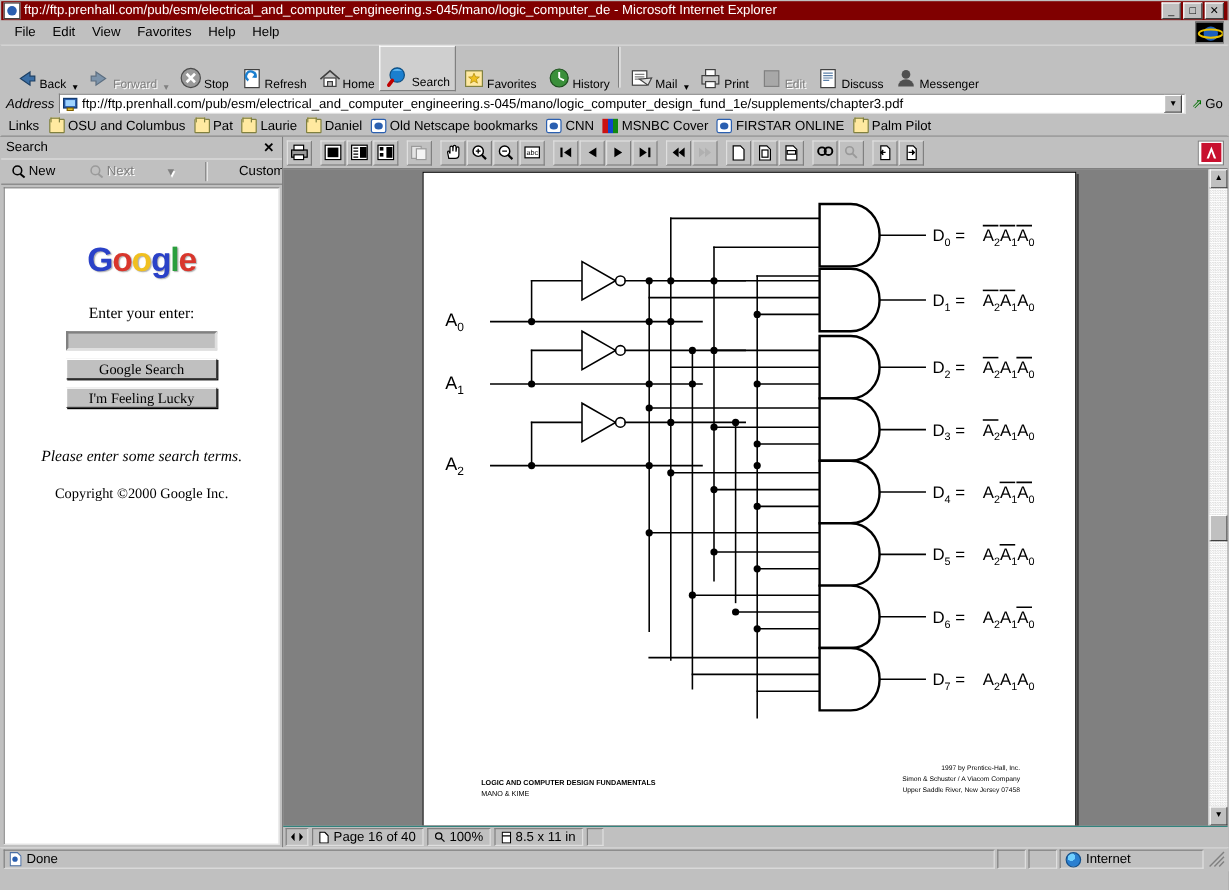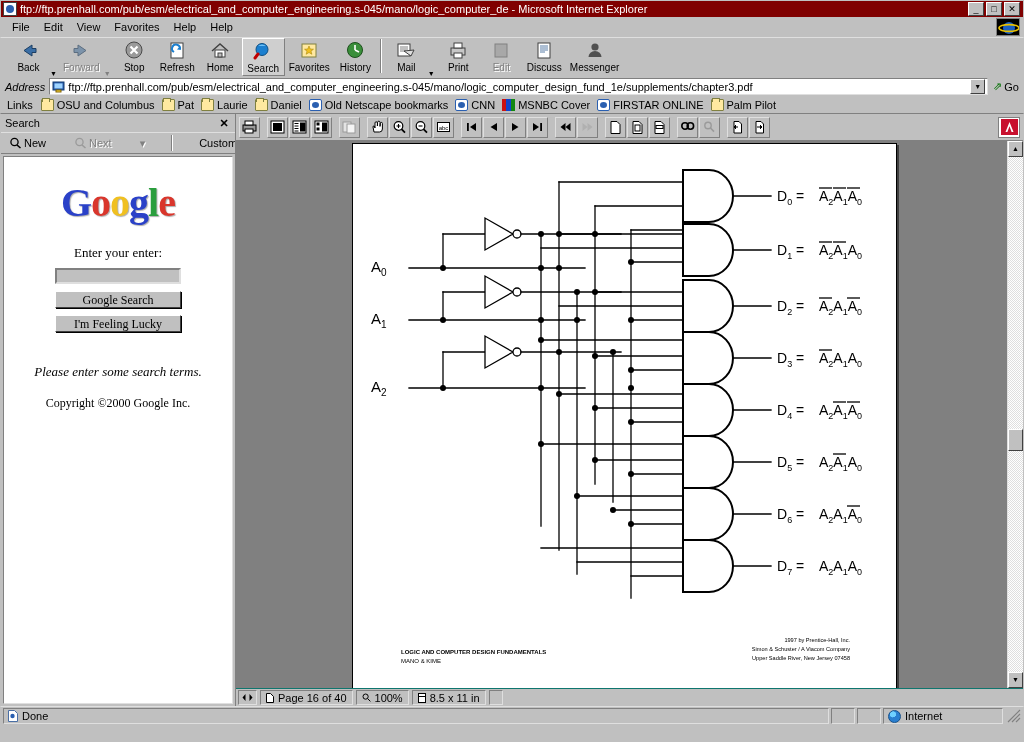--- a/index.html
+++ b/index.html
@@ -45,21 +45,21 @@
     position:absolute; right:3px; top:1px; width:24px; height:18px;
     background:#000; border:1px solid #808080; overflow:hidden;
   }
   
   #toolbar {
     height:40px; background:#c0c0c0; display:flex; align-items:flex-start;
     border-left:1px solid #c0c0c0; border-right:1px solid #c0c0c0;
     border-top:1px solid #dfdfdf; padding-left:6px;
   }
   .tbtn {
-    display:flex; flex-direction:column; align-items:center; justify-content:flex-start;
+    display:flex; flex-direction:row; align-items:flex-end; justify-content:flex-start;
     min-width:43px; padding:2px 4px 0; height:38px; font-size:10px; position:relative;
   }
   .tbtn.sel { border:1px solid #fff; border-right-color:#808080; border-bottom-color:#808080; background:#cfcfcf;}
   .tbtn .lbl { margin-top:1px; white-space:nowrap; }
   .tbtn.dis .lbl { color:#808080; text-shadow:1px 1px 0 #fff; }
   .tbico { width:22px; height:21px; position:relative; }
   .tarrow { width:9px; align-self:flex-end; margin-top:8px; font-size:7px; color:#000; }
   .tarrow.dis { color:#808080; }
   .tsep { width:2px; height:34px; margin:1px 3px; border-left:1px solid #808080; border-right:1px solid #fff; }
   
@@ -109,21 +109,21 @@
   }
   .sp-tb { display:flex; align-items:center; padding:2px 4px; white-space:nowrap; }
   .sp-tb.dis { color:#808080; text-shadow:1px 1px 0 #fff; }
   .sp-tb .mag { width:13px; height:12px; margin-right:2px; position:relative; flex:0 0 auto;}
   .sp-vsep { width:1px; height:16px; border-left:1px solid #808080; border-right:1px solid #fff; margin:0 2px;}
   #sp-body {
     flex:1 1 auto; background:#fff; margin:2px; border:1px solid #808080;
     border-right-color:#dfdfdf; border-bottom-color:#dfdfdf;
     display:flex; flex-direction:column; align-items:center; padding-top:26px;
   }
-  #glogo { font-size:40px; letter-spacing:-1px; line-height:1; font-family:Liberation Serif, serif; font-weight:bold; }
+  #glogo { font-size:28px; letter-spacing:-1px; line-height:1; font-family:Liberation Sans, sans-serif; font-weight:bold;margin-top:20px; }
   #glogo span { text-shadow:1px 1px 1px rgba(120,120,120,.6); }
   .g-b{color:#2a41c8;} .g-r{color:#d9362c;} .g-y{color:#f0c020;} .g-g{color:#2a9e3d;}
   #g-enter { margin-top:22px; font-size:13px; font-family:"Liberation Serif", serif; }
   #g-input {
     margin-top:7px; width:126px; height:16px; background:#c0c0c0;
     border:2px solid #808080; border-right-color:#dfdfdf; border-bottom-color:#dfdfdf;
   }
   .g-btn {
     margin-top:7px; width:126px; height:17px; background:#c0c0c0; font-size:12px;
     font-family:"Liberation Serif", serif; text-align:center; line-height:16px;

